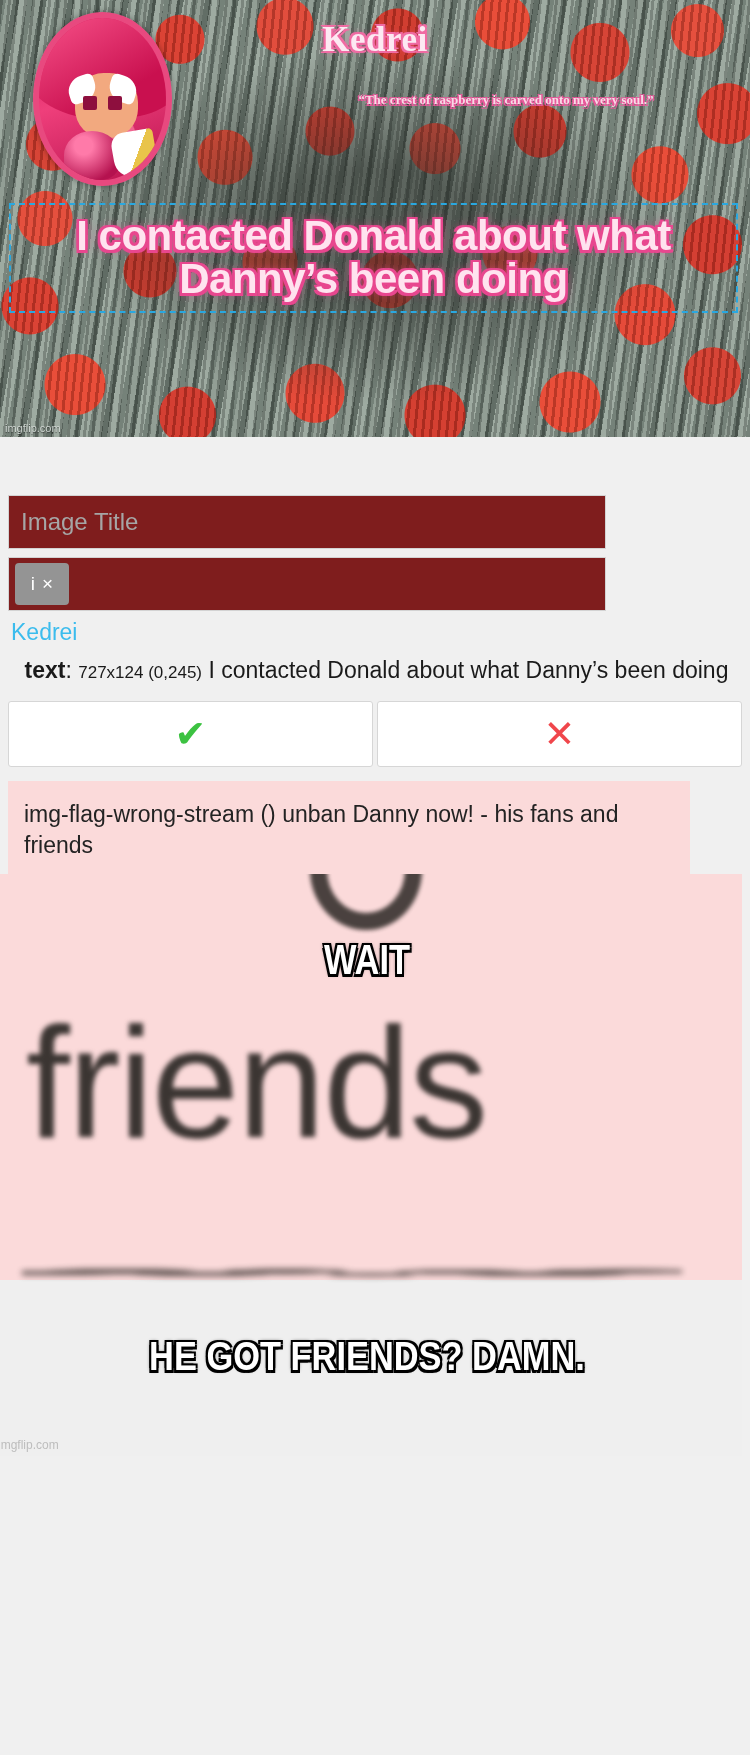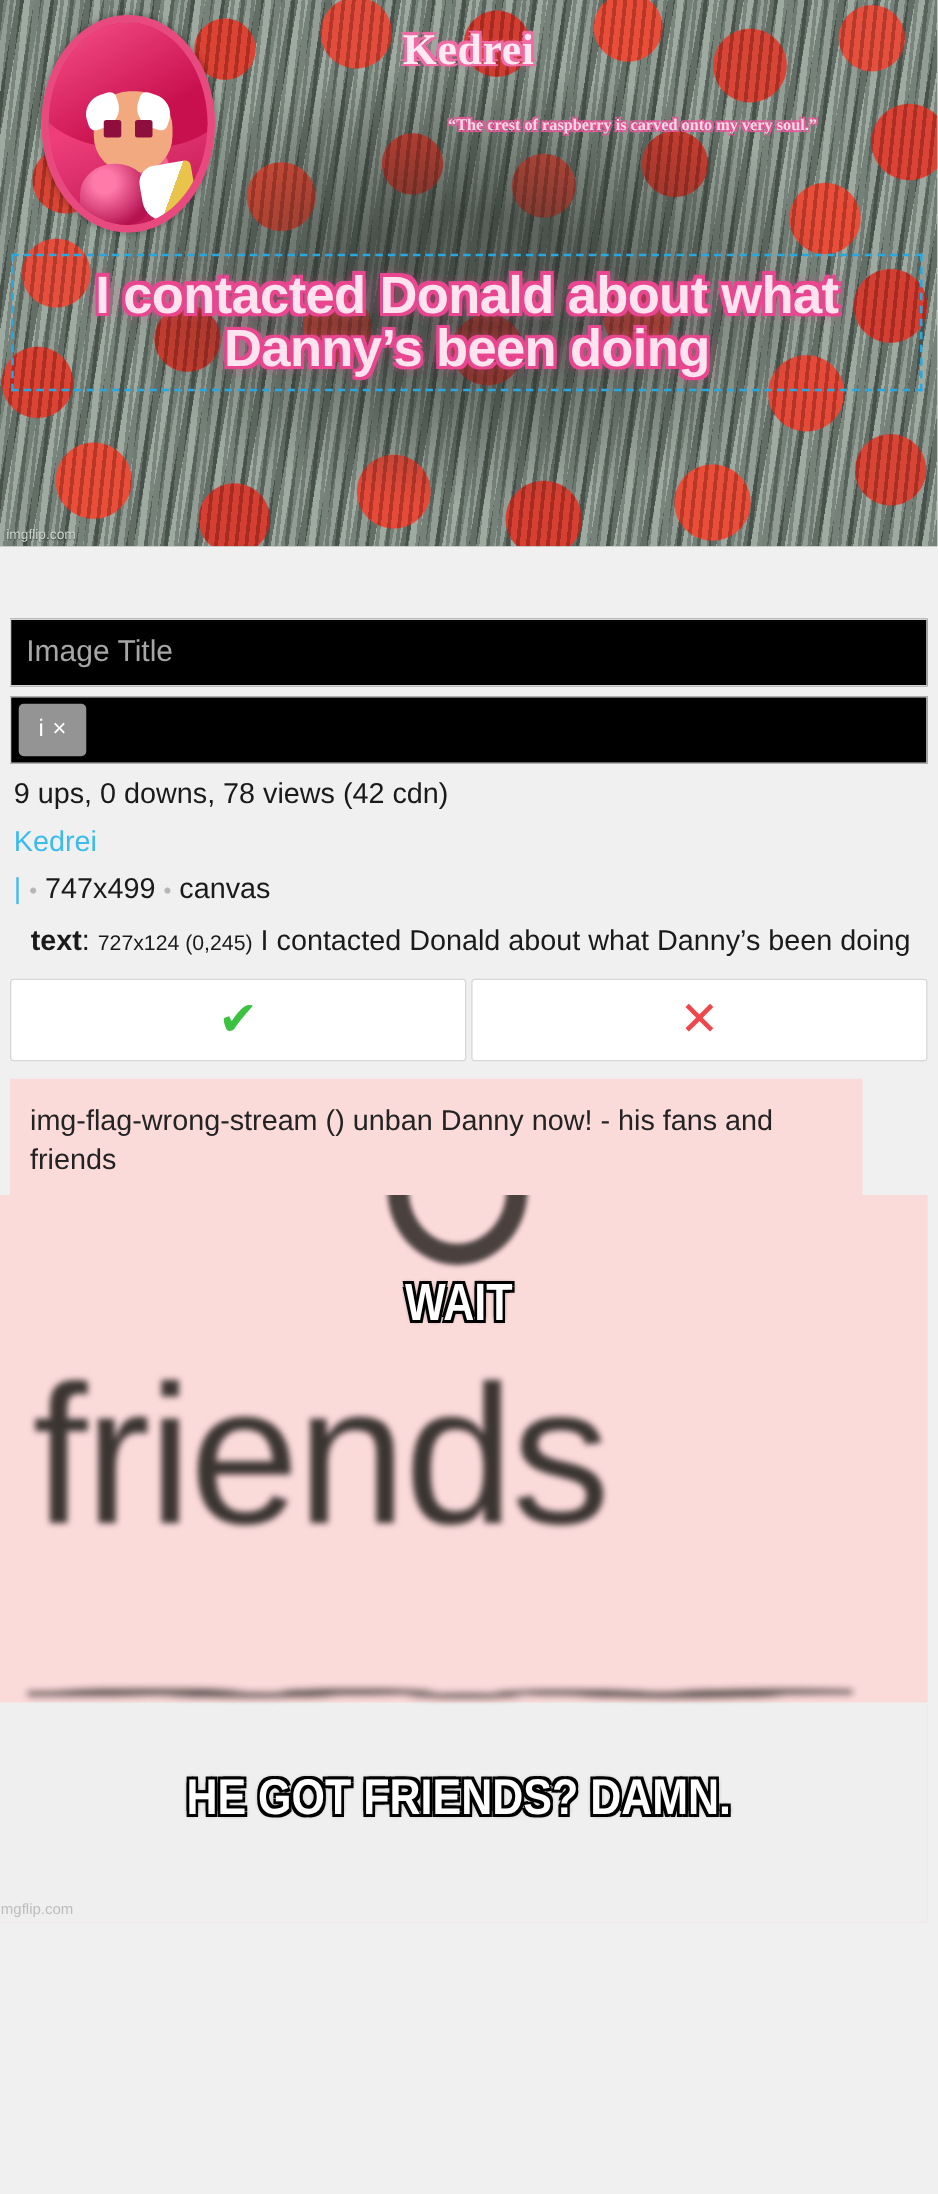--- a/index.html
+++ b/index.html
@@ -171,22 +171,22 @@
     position: absolute; left: 5px; bottom: 3px;
     font-size: 11px; color: #cfd6d1;
     text-shadow: 0 1px 1px rgba(0,0,0,0.5);
   }
 
   
   .panel { padding: 0 8px; background: #f0f0f0; }
   .gap-top { height: 58px; }
 
   .field {
-    width: 734px; height: 54px;
-    background: #000000;
+    width: 598px; height: 54px;
+    background: #7f1d1d;
     border: 1px solid #d3d3d3;
     display: flex; align-items: center;
     padding: 0 12px;
     margin-bottom: 8px;
   }
   .field .ph {
     color: #a6a6a6;
     font-size: 24px;
   }
   .tag-field { padding: 0 6px; }
@@ -397,31 +397,23 @@
     <span class="ph">Image Title</span>
   </div>
 
   <div class="field tag-field">
     <span class="tag-chip">
       <span>i</span>
       <span>×</span>
     </span>
   </div>
 
-  <div class="stats-line">9 ups, 0 downs, 78 views (42 cdn)</div>
 
   <div class="author-line">Kedrei</div>
 
-  <div class="dims-line">
-    <span class="pipe">|</span>
-    <span class="dot">•</span>
-    <span>747x499</span>
-    <span class="dot">•</span>
-    <span>canvas</span>
-  </div>
 
   <div class="text-line">
     <span class="lbl">text</span><span>:</span>
     <span class="coords">727x124 (0,245)</span>
     <span>I contacted Donald about what Danny’s been doing</span>
   </div>
 
   <div class="btn-row">
     <div class="btn">
       <span class="check">✔</span>

